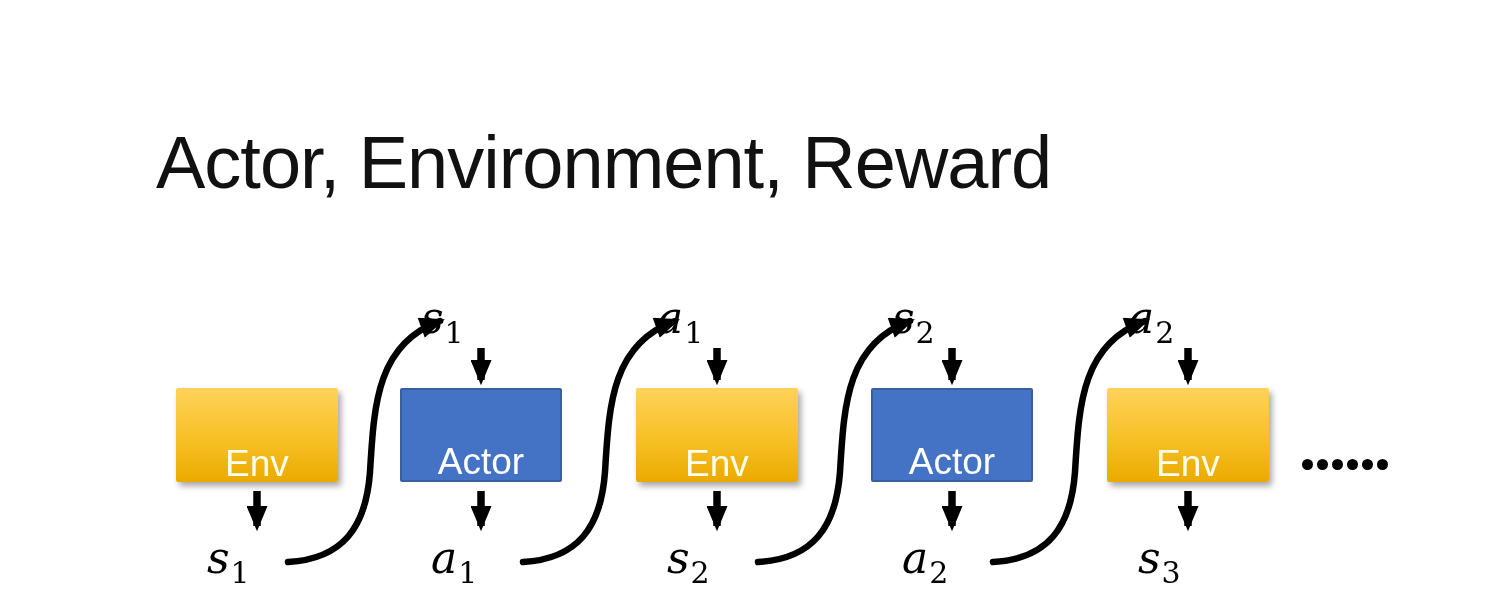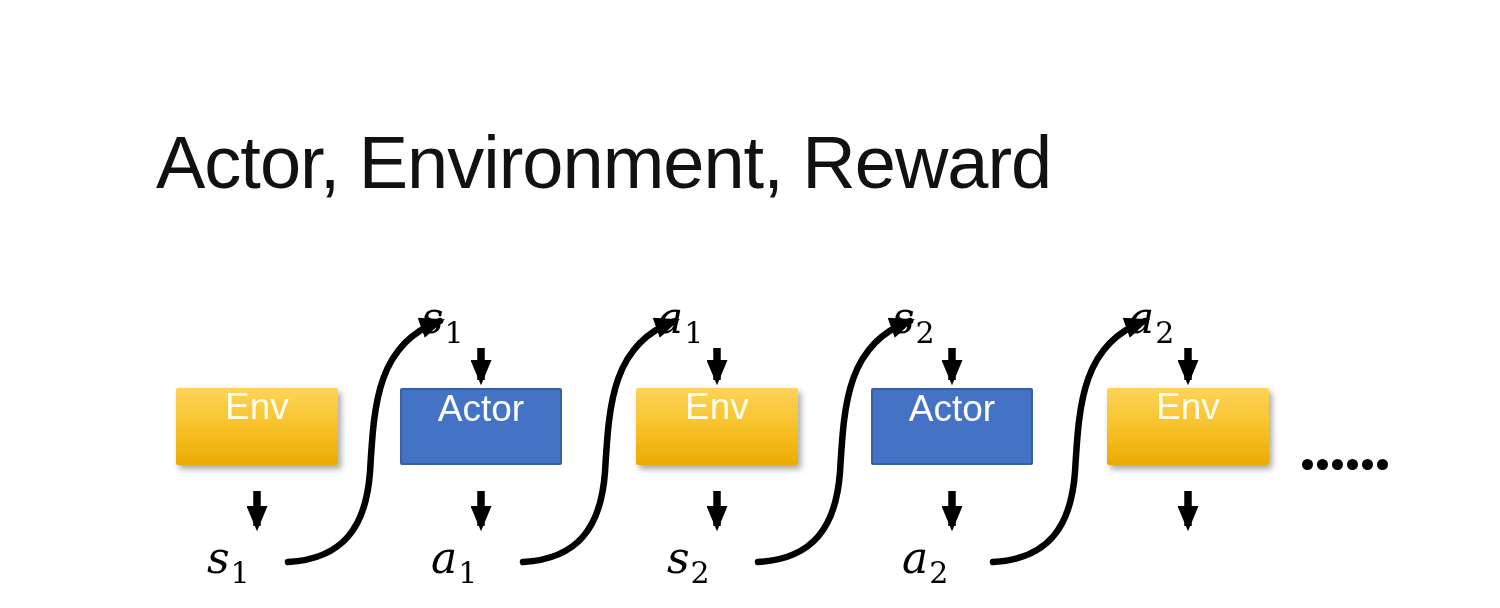--- a/index.html
+++ b/index.html
@@ -17,22 +17,22 @@
   .title{
     position:absolute; left:120px; top:126px;
     font-size:74px; line-height:1.0; font-weight:300; letter-spacing:-1px;
     color:var(--title-text); white-space:nowrap;
   }
   .overlay{position:absolute; left:0; top:0; width:1500px; height:608px;}
   .overlay .curve{fill:none; stroke:var(--arrow); stroke-width:6.5; stroke-linecap:round;}
   .overlay .shaft{stroke:var(--arrow); stroke-width:7.5;}
   .overlay marker path{fill:var(--arrow);}
   .box{
-    position:absolute; top:388px; width:162px; height:77px;
-    display:flex; align-items:flex-start; justify-content:center;
+    position:absolute; top:388px; width:162px; height:94px;
+    display:flex; align-items:flex-end; justify-content:center;
     box-sizing:border-box; border-radius:2px;
   }
   .box.env{
     background:linear-gradient(180deg, var(--env-top) 0%, #F6C025 55%, var(--env-bottom) 100%);
     box-shadow:3px 4px 6px rgba(0,0,0,0.35);
   }
   .box.actor{
     background:var(--actor-fill);
     border:2.5px solid var(--actor-border);
   }
@@ -121,20 +121,23 @@
   </div>
   <div class="mlabel bottom" style="left:395px">
     <span class="mi">a</span><sub>1</sub>
   </div>
   <div class="mlabel bottom" style="left:631px">
     <span class="mi">s</span><sub>2</sub>
   </div>
   <div class="mlabel bottom" style="left:866px">
     <span class="mi">a</span><sub>2</sub>
   </div>
+  <div class="mlabel bottom" style="left:1102px">
+    <span class="mi">s</span><sub>3</sub>
+  </div>
 
   <div class="dots">
       <span class="dot"></span>
       <span class="dot"></span>
       <span class="dot"></span>
       <span class="dot"></span>
       <span class="dot"></span>
       <span class="dot"></span>
     </div>
 

